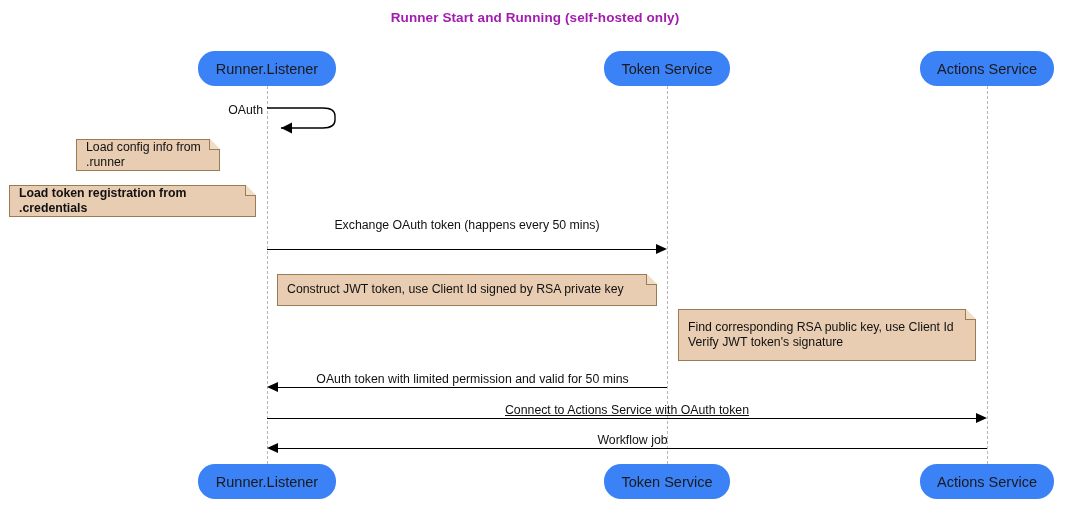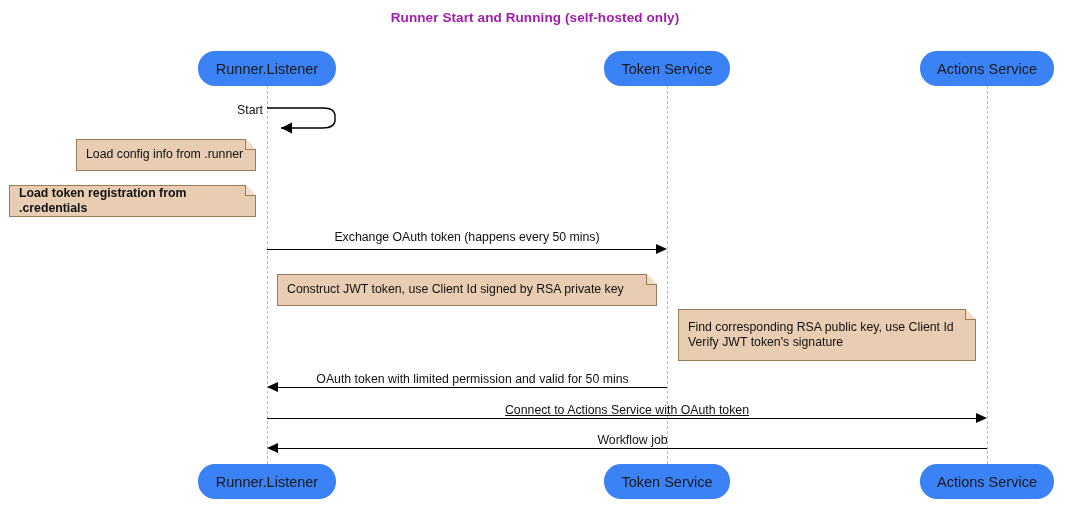--- a/index.html
+++ b/index.html
@@ -153,37 +153,37 @@
   <div class="participant" style="left:198px; top:464px; width:138px;">
     <span>Runner.Listener</span>
   </div>
   <div class="participant" style="left:604px; top:464px; width:126px;">
     <span>Token Service</span>
   </div>
   <div class="participant" style="left:920px; top:464px; width:134px;">
     <span>Actions Service</span>
   </div>
 
-  <div class="msg-label" style="left:208px; top:103px; width:55px; text-align:right;">Start</div>
+  <div class="msg-label" style="left:208px; top:103px; width:55px; text-align:right;">OAuth</div>
   <svg class="selfloop-svg" style="left:267px; top:103px;" width="80" height="34">
     <path d="M 0 5 L 56 5 Q 68 5 68 13 L 68 17 Q 68 25 56 25 L 14 25" fill="none" stroke="#000" stroke-width="1.4"></path>
     <polygon points="14,25 25,19.5 25,30.5" fill="#000"></polygon>
   </svg>
 
-  <div class="note" style="left:76px; top:139px; width:180px; height:32px;">
+  <div class="note" style="left:76px; top:139px; width:144px; height:32px;">
     <span class="fold"></span>
     <span>Load config info from .runner</span>
   </div>
 
   <div class="note" style="left:9px; top:185px; width:247px; height:32px;font-weight:bold;">
     <span class="fold"></span>
     <span>Load token registration from .credentials</span>
   </div>
 
-  <div class="msg-label" style="left:267px; top:230px; width:400px;">Exchange OAuth token (happens every 50 mins)</div>
+  <div class="msg-label" style="left:267px; top:218px; width:400px;">Exchange OAuth token (happens every 50 mins)</div>
   <div class="msg-line" style="left:267px; top:249px; width:389px;"></div>
   <div class="arrow-head arrow-right" style="left:656px; top:243.5px;"></div>
 
   <div class="note" style="left:277px; top:262px; width:380px; height:32px;margin-top:12px;">
     <span class="fold"></span>
     <span>Construct JWT token, use Client Id signed by RSA private key</span>
   </div>
 
   <div class="note" style="left:678px; top:309px; width:298px; height:52px;">
     <span class="fold"></span>

